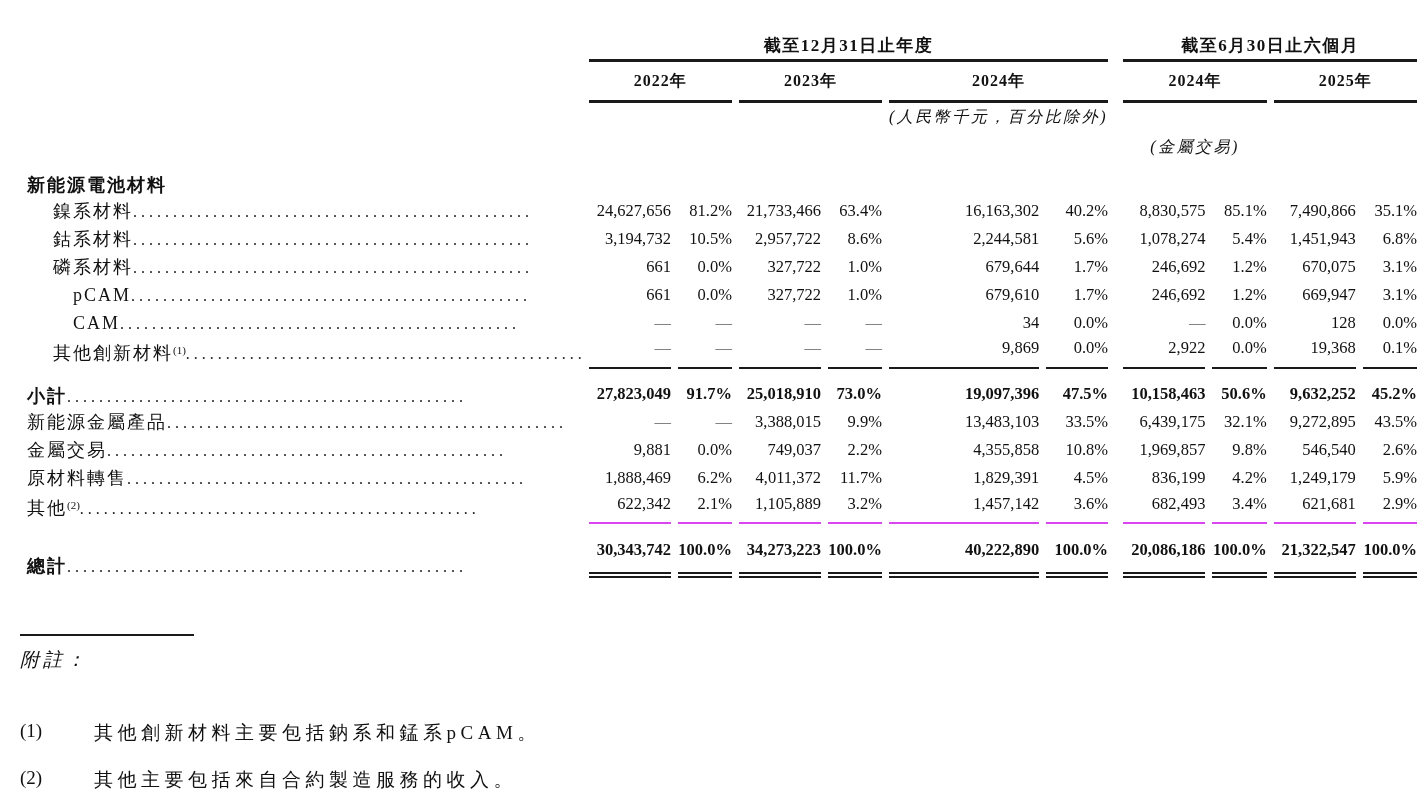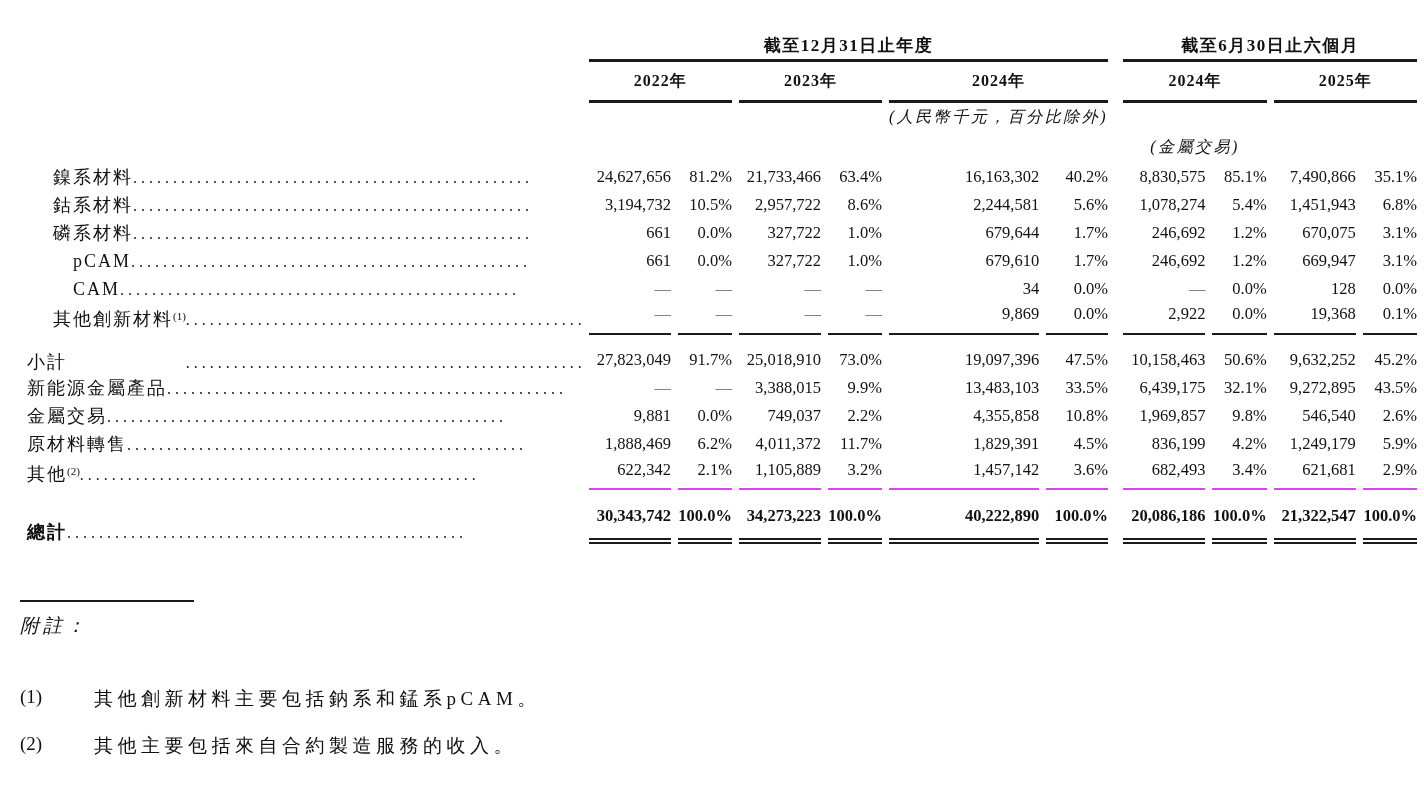--- a/index.html
+++ b/index.html
@@ -29,21 +29,21 @@
   .sup { font-size:11px; letter-spacing:0; vertical-align:top; position:relative; top:-5px; }
   .leader { flex:1; overflow:hidden; white-space:nowrap; font-weight:normal;
     font-size:16px; letter-spacing:0; color:#1a1a1a; }
   .leader::after { content:". . . . . . . . . . . . . . . . . . . . . . . . . . . . . . . . . . . . . . . . . . . . . . . . . ."; }
   .num { font-size:16.5px; text-align:right; white-space:nowrap; height:28px; vertical-align:middle; }
   tr.item .lbl { height:28px; vertical-align:middle; }
   .dash { color:#6e6e6e; }
 
   
   tr.pre-sub td.num, tr.pre-sub td.sp2 { padding-bottom:9px; border-bottom:2px solid #1a1a1a; height:21px; }
-  tr.subtotal td { font-weight:normal; padding-top:11px; height:28px;text-align:right; }
+  tr.subtotal td { font-weight:bold; padding-top:11px; height:28px; }
   tr.pre-tot td.num, tr.pre-tot td.sp2 { padding-bottom:7px; border-bottom:2px solid #d946ef; height:23px; }
   tr.total td { font-weight:bold; padding-top:12px; height:28px; }
   tr.total td.num, tr.total td.sp2 { padding-bottom:8px; border-bottom:6px double #1a1a1a; }
   td.sp { width:10px; }
 
   
   .notes { margin-top:56px; }
   .note-rule { width:174px; height:2px; background:#1a1a1a; }
   .note-title { font-style:italic; font-size:19px; letter-spacing:4px; margin-top:11px; }
   .note-items { margin-top:47px; }
@@ -95,20 +95,24 @@
     </tr>
     <tr>
       <td colspan="7"></td>
       <td class="sp"></td>
       <td colspan="2" class="unaud-note">(金屬交易)</td>
       <td colspan="2"></td>
     </tr>
   </thead>
   <tbody>
 
+    <tr class="section">
+      <td class="lbl">新能源電池材料</td>
+      <td colspan="11"></td>
+    </tr>
 
     <tr class="item">
       <td class="lbl ind1">
             <div class="lblflex">
               <span>鎳系材料</span>
               <span class="leader"></span>
             </div>
           </td>
       <td class="num">24,627,656</td>
       <td class="num">81.2%</td>

